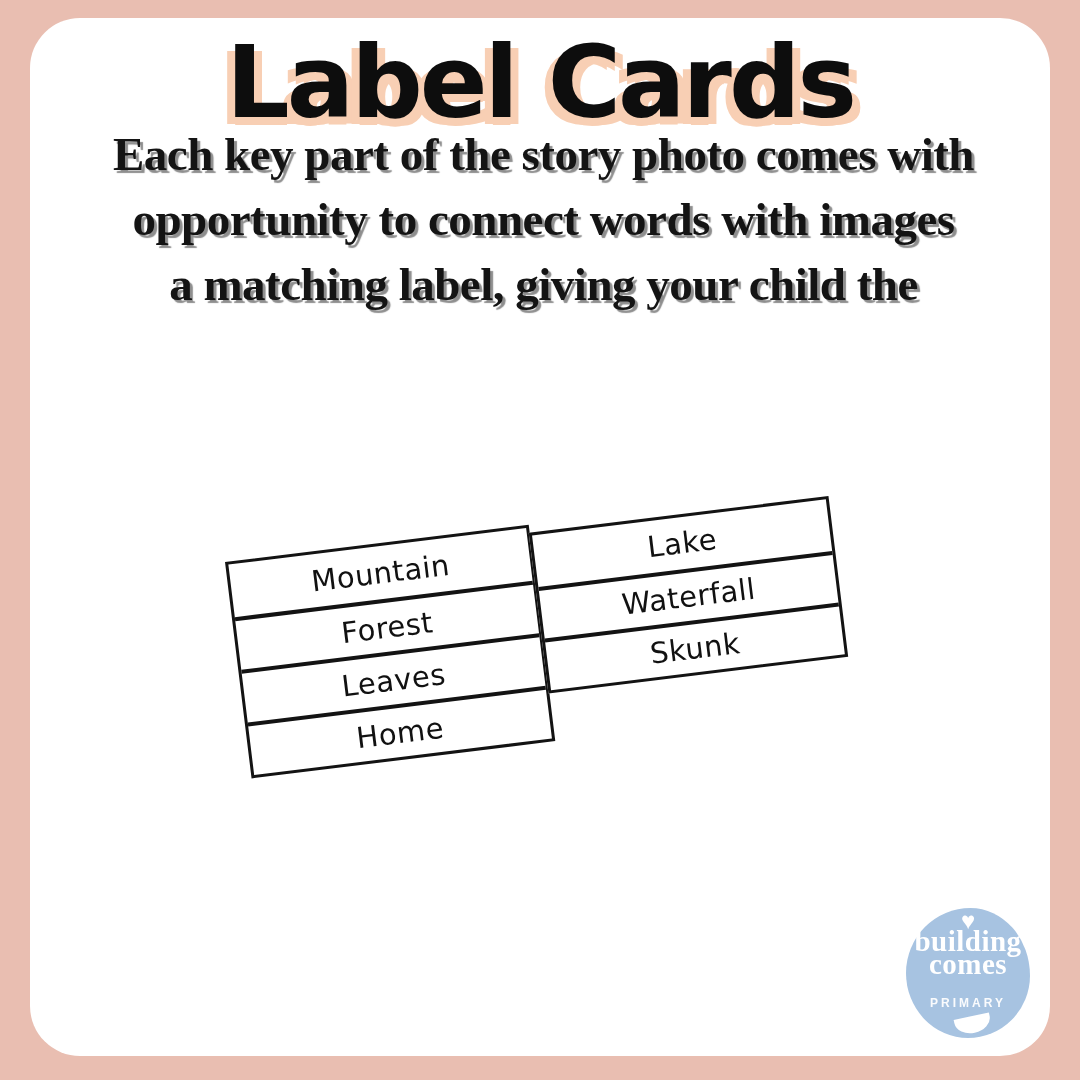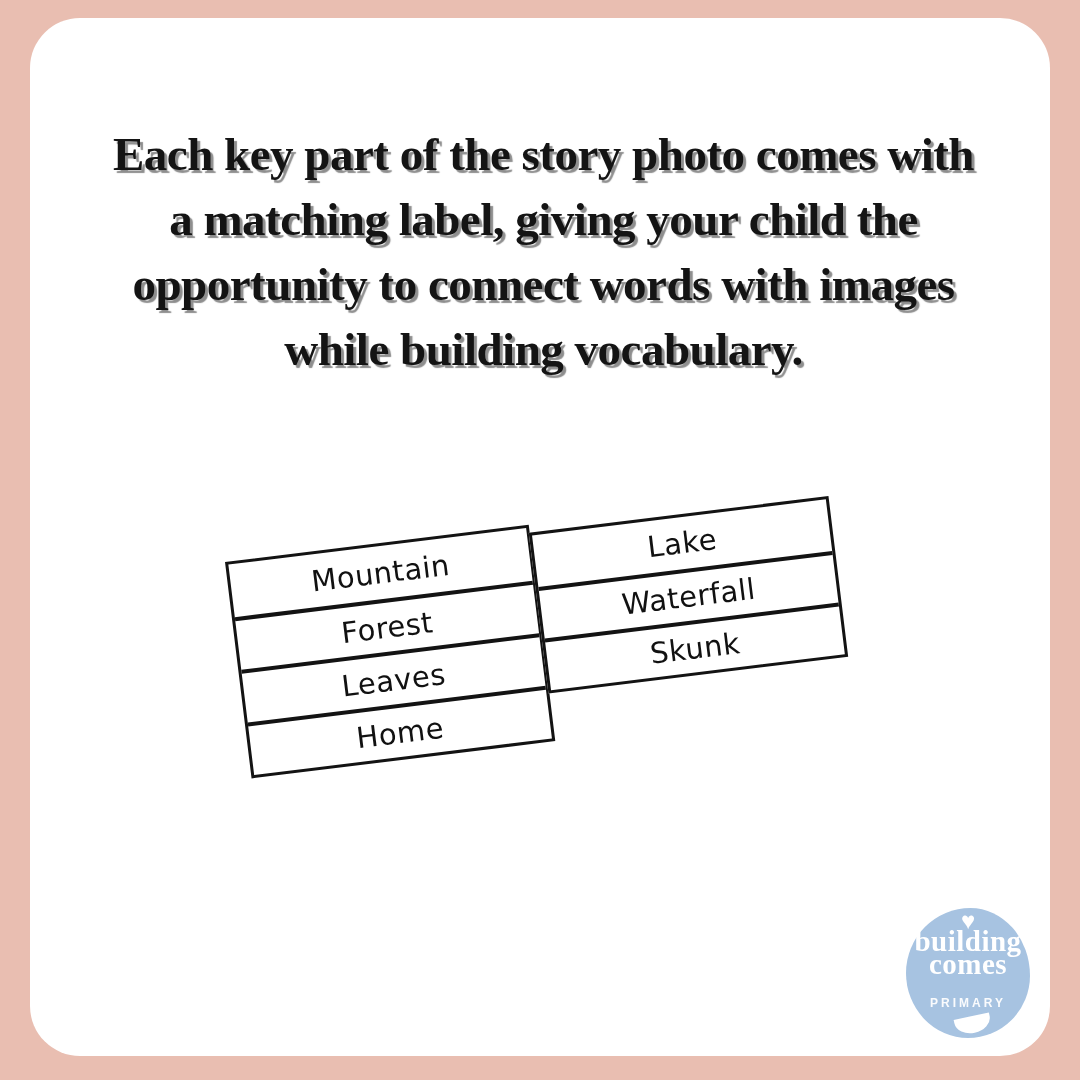--- a/index.html
+++ b/index.html
@@ -124,26 +124,26 @@
     transform:rotate(-12deg);
     margin-top:6px;
     margin-left:10px;
   }
 </style>
 </head>
 <body>
 
 <div class="panel">
 
+  <h1 class="title">Label Cards</h1>
 
   <div class="description">
     <div class="desc-line">Each key part of the story photo comes with</div>
+    <div class="desc-line">opportunity to connect words with images</div>
     <div class="desc-line">a matching label, giving your child the</div>
-    <div class="desc-line">opportunity to connect words with images</div>
-    <div class="desc-line">while building vocabulary.</div>
   </div>
 
   <div class="cards">
     <div class="stack stack-left">
       <div class="row">Mountain</div>
       <div class="row">Forest</div>
       <div class="row">Leaves</div>
       <div class="row">Home</div>
     </div>
     <div class="stack stack-right">

